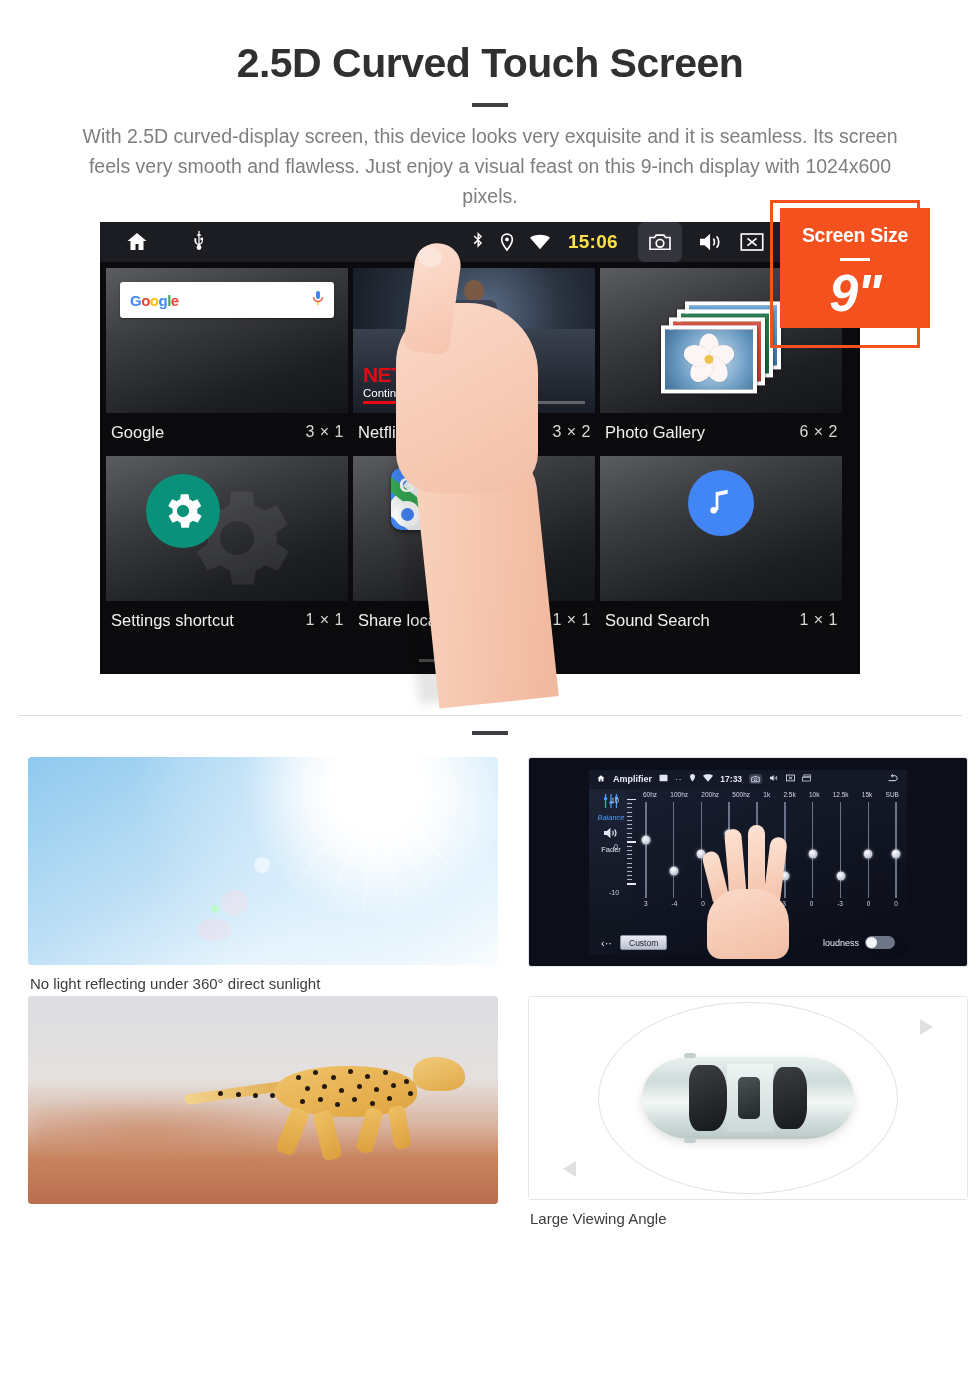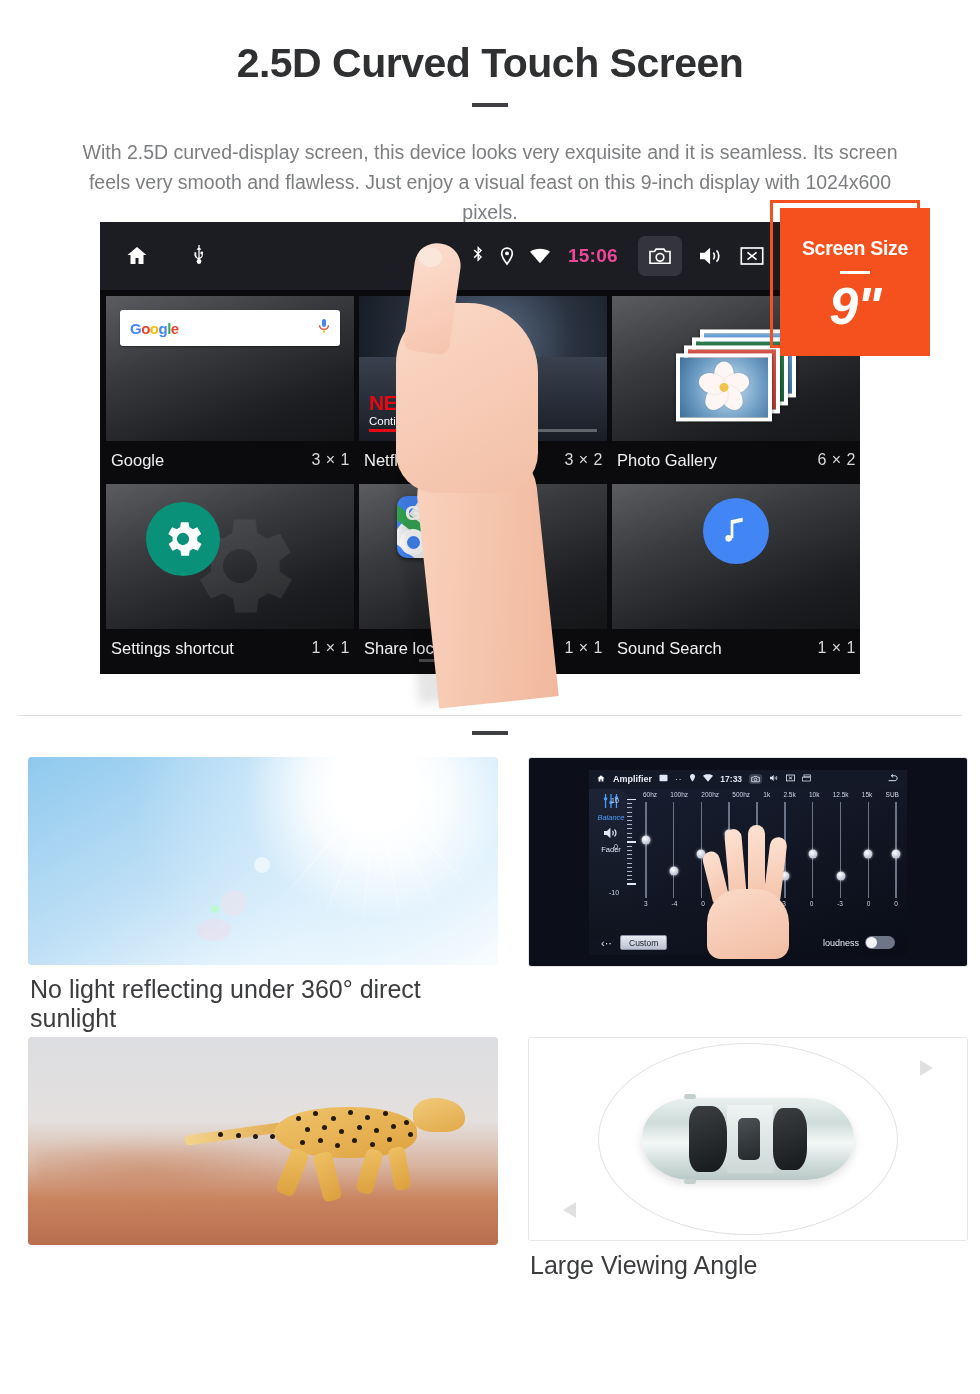--- a/index.html
+++ b/index.html
@@ -22,53 +22,53 @@
     color:#2f3032;
     letter-spacing:-0.5px;
     padding-top:40px;
     font-stretch:condensed;
   }
   .rule {
     width:36px; height:4px; background:#3d3f42;
     margin:16px auto 0;
   }
   .subtitle {
-    width:830px; margin:30px auto 0;
+    width:830px; margin:14px auto 0;
     text-align:center;
     font-size:19.5px;
     line-height:30px;
     color:#7c7e80;
   }
 
   
   .device {
     position:absolute; left:100px; top:222px;
     width:760px; height:452px;
     background:#0b0b0d;
     overflow:hidden;
   }
   .statusbar {
-    height:68px; width:100%;
+    height:40px; width:100%;
     background:#1c1d23;
     display:flex; align-items:center;
-    color:#ec4899;
+    color:#fde047;
     padding:0 8px 0 24px;
   }
   .sb-left { display:flex; align-items:center; gap:42px; }
   .sb-right { margin-left:auto; display:flex; align-items:center; gap:16px; padding-right:4px;}
   .sb-ic { display:flex; align-items:center; justify-content:center; }
   .clock { font-size:19px; font-weight:bold; letter-spacing:.3px; margin:0 4px 0 2px;}
   .cam-wrap {
     width:44px;height:40px;border-radius:7px;background:#34353c;
     display:flex;align-items:center;justify-content:center;
   }
 
   .grid {
     position:relative;
-    padding:6px 0 0 6px;
+    padding:6px 18px 0 6px;
     display:grid;
     grid-template-columns: 1fr 1fr 1fr;
     grid-auto-rows: 184px;
     gap:4px 5px;
   }
   .cell { position:relative; }
   .thumb {
     height:145px; width:100%;
     background:linear-gradient(160deg,#5a5c60 0%, #3a3b3f 35%, #1d1e21 75%, #141517 100%);
     position:relative; overflow:hidden;
@@ -154,38 +154,38 @@
     background:linear-gradient(100deg,#f9d2bd,#f1b89d);transform:rotate(-6deg);border-radius:40px 40px 0 0;}
   .arm-sh{position:absolute;left:14px;top:210px;width:38px;height:250px;background:rgba(0,0,0,.10);
     transform:rotate(-6deg);filter:blur(5px);}
 
   .pagedots{position:absolute;left:0;right:0;bottom:12px;display:flex;justify-content:center;gap:10px;z-index:2;}
   .pd{width:34px;height:3px;background:#4a4a4a;}
   .pd.on{background:#ffffff;}
 
   
   .badge-outline{position:absolute;left:770px;top:200px;width:150px;height:148px;border:3px solid #f4511e;z-index:9;}
-  .badge{position:absolute;left:780px;top:208px;width:150px;height:148px;background:#f4511e;z-index:10;
-    display:flex;flex-direction:column;align-items:center;padding-top:29px;}
+  .badge{position:absolute;left:780px;top:208px;width:150px;height:120px;background:#f4511e;z-index:10;
+    display:flex;flex-direction:column;align-items:center;padding-top:16px;}
   .badge-t{color:#fff;font-size:19.5px;font-weight:bold;letter-spacing:-.3px;}
   .badge-r{width:30px;height:3px;background:#fff;margin:11px 0 6px;}
   .badge-n{color:#fff;font-size:52px;font-weight:bold;font-style:italic;line-height:1;letter-spacing:-1px;}
 
   .divider{position:absolute;left:18px;top:715px;width:944px;height:1px;background:#dedede;}
 
   
   .sec2{position:absolute;top:716px;left:0;width:980px;}
   .title2{text-align:center;font-size:38px;font-weight:bold;color:#2f3032;padding-top:46px;letter-spacing:-.3px;}
   .rule2{width:36px;height:4px;background:#3d3f42;margin:15px auto 0;}
 
   .cards{display:grid;grid-template-columns:470px 440px;gap:0 30px;padding:22px 28px 0 28px;}
   .card{margin-bottom:4px;}
   .cardbox{border:1px solid #e6e6e6;border-radius:3px;overflow:hidden;}
   .cardbox.plain{border:none;}
-  .cardlabel{font-size:25px;color:#3b3c3e;padding:10px 2px 0 2px;}
+  .cardlabel{font-size:15px;color:#3b3c3e;padding:10px 2px 0 2px;}
 
   .img-sky{height:208px;border-radius:3px;position:relative;overflow:hidden;
     background:
       radial-gradient(circle at 74% 14%, #ffffff 0%, #ffffff 11%, rgba(255,255,255,.85) 18%, rgba(216,238,252,.5) 34%, rgba(160,211,245,0) 62%),
       linear-gradient(150deg,#8fc9ee 0%, #bfe0f6 42%, #e9f5fd 70%, #ffffff 100%);}
   .ray{position:absolute;left:74%;top:14%;width:2px;height:150px;background:linear-gradient(rgba(255,255,255,.9),rgba(255,255,255,0));transform-origin:top center;}
   .flare{position:absolute;border-radius:50%;}
   .f1{left:48%;top:48%;width:16px;height:16px;background:rgba(255,255,255,.55);}
   .f2{left:41%;top:64%;width:26px;height:26px;background:rgba(255,220,230,.35);}
   .f3{left:36%;top:78%;width:34px;height:22px;background:rgba(255,210,225,.3);}

